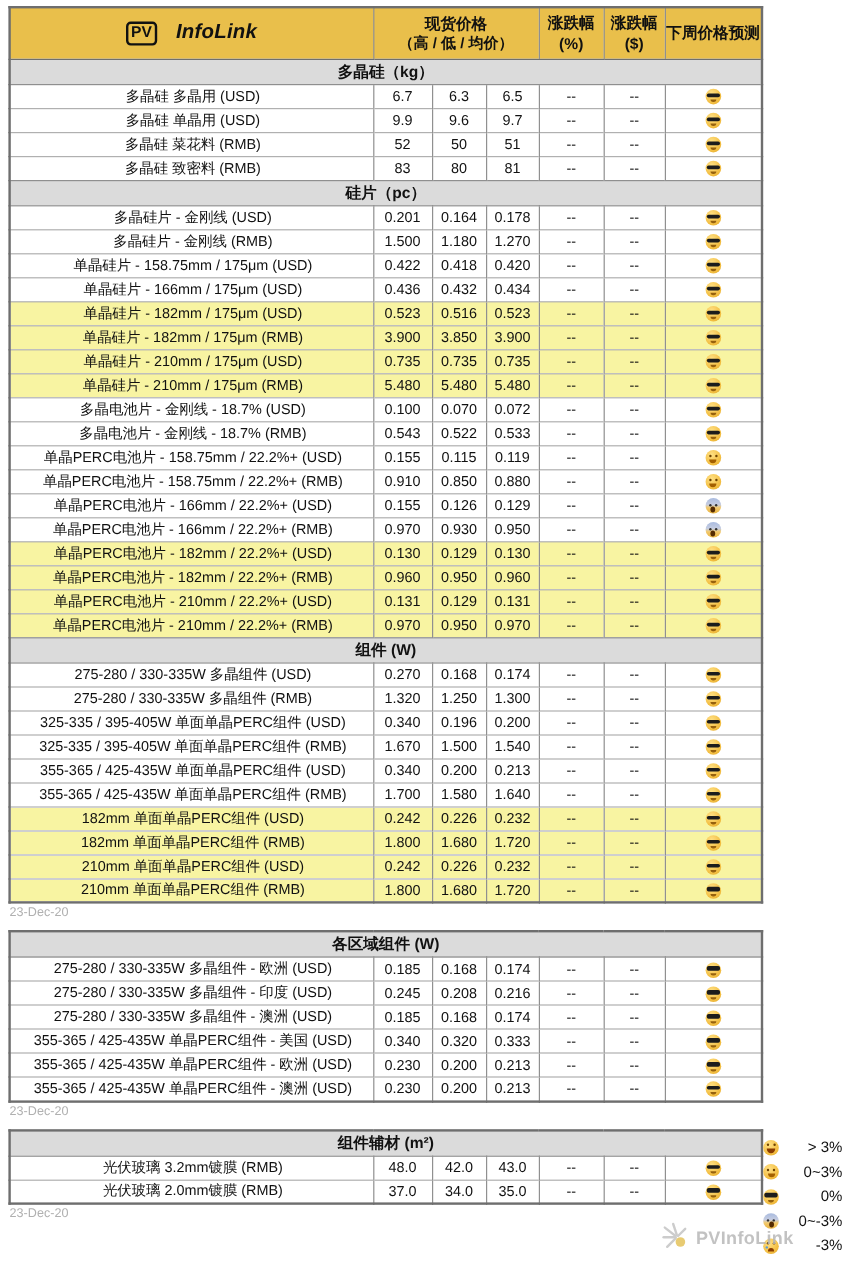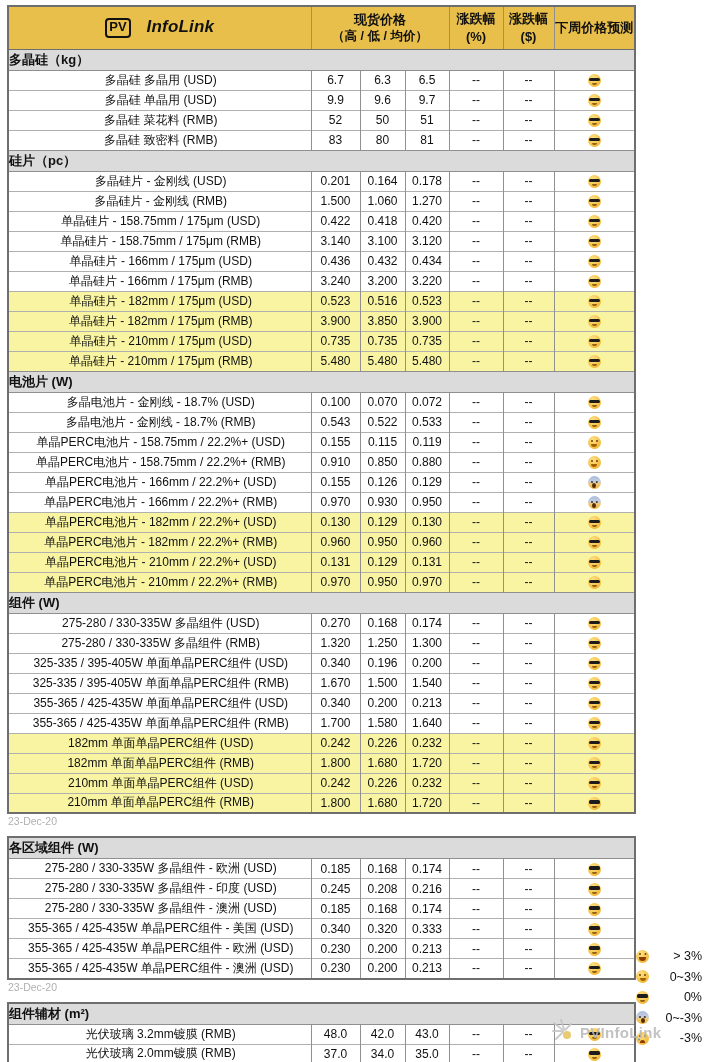--- a/index.html
+++ b/index.html
@@ -28,21 +28,21 @@
   .logo { display:inline-flex; align-items:center; gap:16px; }
   .logo .pv {
     border:2.5px solid #111; border-radius:4px; font-weight:bold;
     font-size:13px; padding:0px 2px 1px 2px; line-height:1.15; background:transparent;
   }
   .logo .brand { font-size:17px; font-weight:bold; letter-spacing:0.2px;font-style:italic; }
   .hdr-sub { font-size:12.5px; }
 
   
   tr.sec td {
-    background:#DBDBDB; font-weight:bold; text-align:left;
+    background:#DBDBDB; font-weight:bold; text-align:center;
     font-size:13px; height:21px; padding:1px 0;
     border-top:1px solid #8f8f8f; border-bottom:1px solid #8f8f8f;
   }
 
   
   tr.row td {
     background:#ffffff; height:20px; padding:0 2px;
     border-left:1px solid #909090; border-top:1px solid #b0b0b0;
     font-size:12px; text-align:center; vertical-align:middle;
     overflow:hidden; white-space:nowrap;
@@ -181,62 +181,44 @@
           <td>0.201</td>
           <td>0.164</td>
           <td>0.178</td>
           <td>--</td>
           <td>--</td>
           <td><span class="emo emo-sunglasses"></span></td>
         </tr>
         <tr class="row">
           <td>多晶硅片 - 金刚线 (RMB)</td>
           <td>1.500</td>
-          <td>1.060</td>
+          <td>1.180</td>
           <td>1.270</td>
           <td>--</td>
           <td>--</td>
           <td><span class="emo emo-sunglasses"></span></td>
         </tr>
         <tr class="row">
           <td>单晶硅片 - 158.75mm / 175μm (USD)</td>
           <td>0.422</td>
           <td>0.418</td>
           <td>0.420</td>
           <td>--</td>
           <td>--</td>
           <td><span class="emo emo-sunglasses"></span></td>
         </tr>
         <tr class="row">
-          <td>单晶硅片 - 158.75mm / 175μm (RMB)</td>
-          <td>3.140</td>
-          <td>3.100</td>
-          <td>3.120</td>
-          <td>--</td>
-          <td>--</td>
-          <td><span class="emo emo-sunglasses"></span></td>
-        </tr>
-        <tr class="row">
           <td>单晶硅片 - 166mm / 175μm (USD)</td>
           <td>0.436</td>
           <td>0.432</td>
           <td>0.434</td>
           <td>--</td>
           <td>--</td>
           <td><span class="emo emo-sunglasses"></span></td>
         </tr>
-        <tr class="row">
-          <td>单晶硅片 - 166mm / 175μm (RMB)</td>
-          <td>3.240</td>
-          <td>3.200</td>
-          <td>3.220</td>
-          <td>--</td>
-          <td>--</td>
-          <td><span class="emo emo-sunglasses"></span></td>
-        </tr>
         <tr class="row hl">
           <td>单晶硅片 - 182mm / 175μm (USD)</td>
           <td>0.523</td>
           <td>0.516</td>
           <td>0.523</td>
           <td>--</td>
           <td>--</td>
           <td><span class="emo emo-sunglasses"></span></td>
         </tr>
         <tr class="row hl">
@@ -258,23 +240,20 @@
           <td><span class="emo emo-sunglasses"></span></td>
         </tr>
         <tr class="row hl">
           <td>单晶硅片 - 210mm / 175μm (RMB)</td>
           <td>5.480</td>
           <td>5.480</td>
           <td>5.480</td>
           <td>--</td>
           <td>--</td>
           <td><span class="emo emo-sunglasses"></span></td>
-        </tr>
-        <tr class="sec">
-          <td colspan="7">电池片 (W)</td>
         </tr>
         <tr class="row">
           <td>多晶电池片 - 金刚线 - 18.7% (USD)</td>
           <td>0.100</td>
           <td>0.070</td>
           <td>0.072</td>
           <td>--</td>
           <td>--</td>
           <td><span class="emo emo-sunglasses"></span></td>
         </tr>

